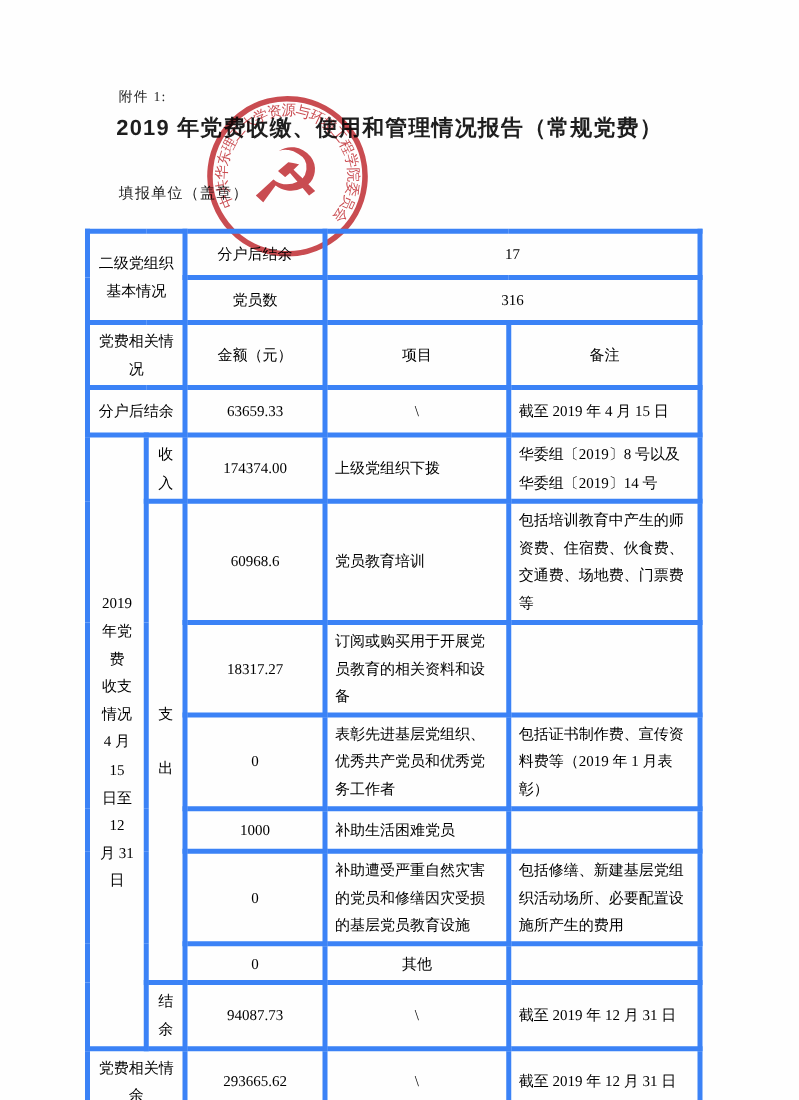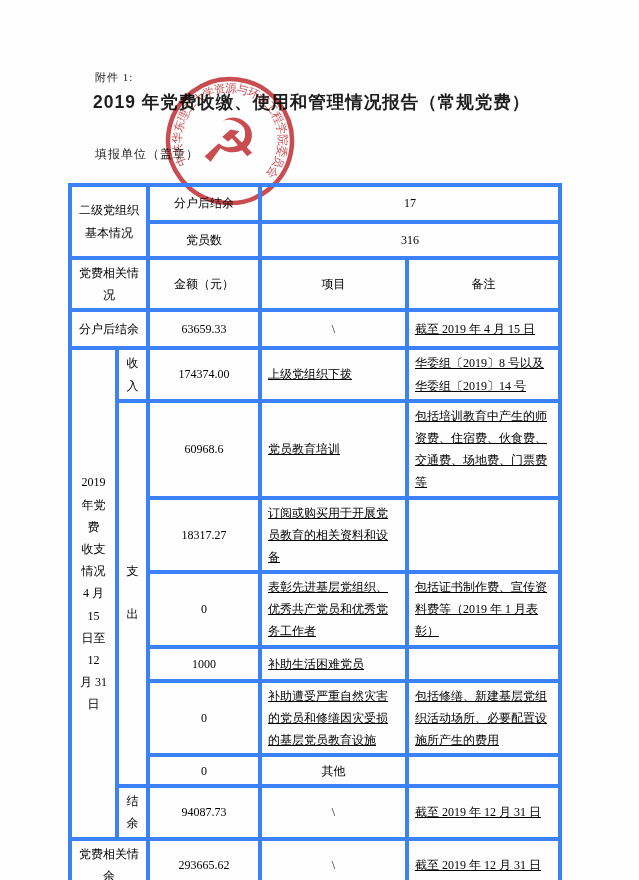--- a/index.html
+++ b/index.html
@@ -40,21 +40,21 @@
     font-size:12px;
   }
   table.report td{
     border:4px solid #3b82f6;
     vertical-align:middle;
     padding:2px 6px;
     line-height:1.85;
     color:#000000;
   }
   td.c{text-align:center;padding:2px 2px;}
-  td.l{text-align:left;text-decoration:underline;}
+  td.l{text-align:left;}
   .pre{white-space:pre-line;}
   .nowrap{white-space:nowrap;padding:2px 4px;}
   td.item{padding:2px 5px;margin-left:16px;}
   td.note{padding:2px 6px;}
 </style>
 </head>
 <body>
 
 <div id="page">
 

